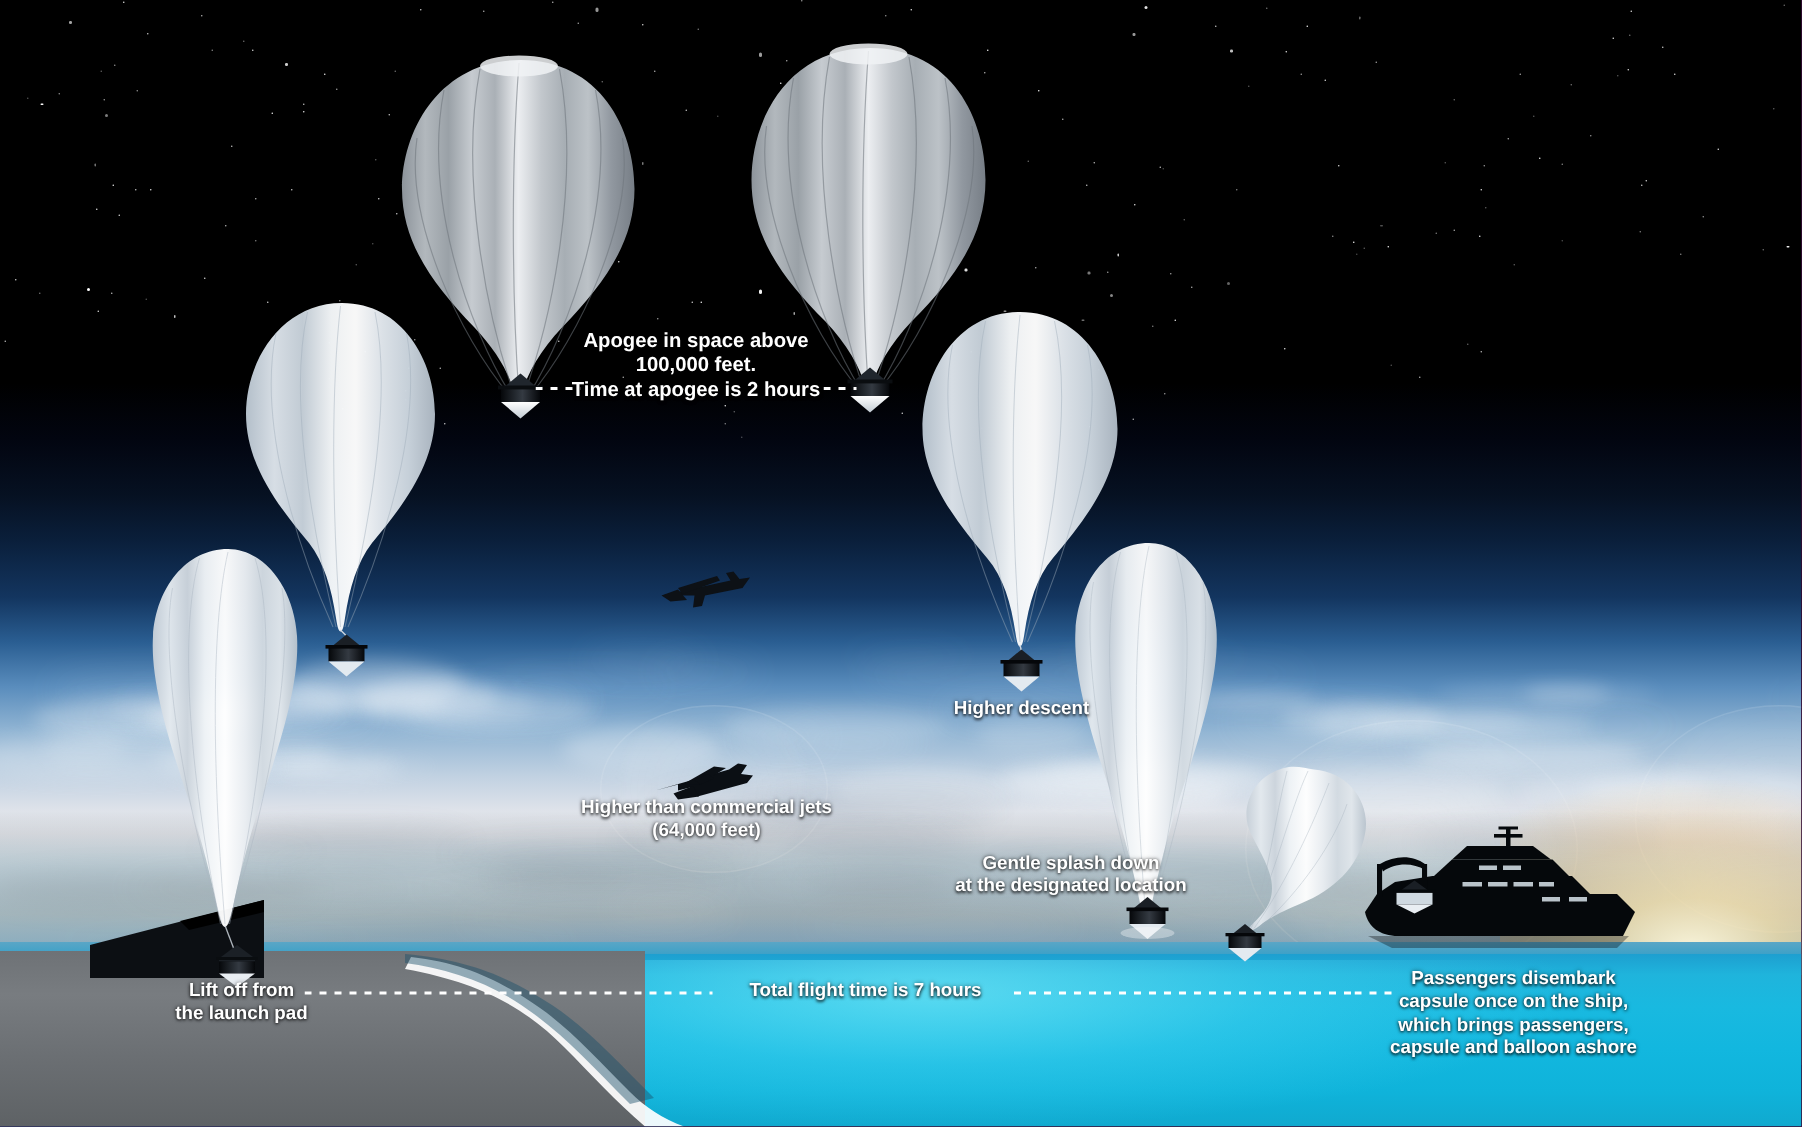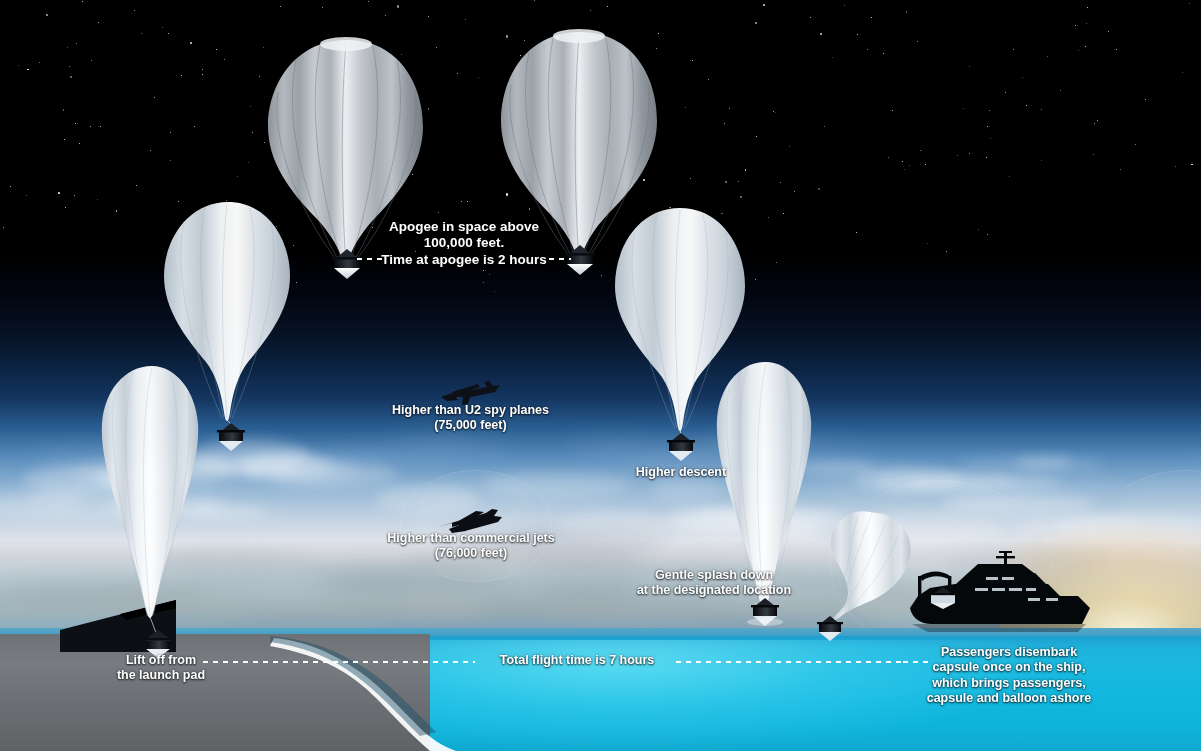--- a/index.html
+++ b/index.html
@@ -768,25 +768,23 @@
       <i></i>
     </div>
   <div class="dots" style="left:903px;top:661px;width:26px;">
       <i></i>
     </div>
 
   <div class="lbl c" style="left:380px;top:219px;width:168px;font-size:13.5px;">Apogee in space above
 100,000 feet.
 Time at apogee is 2 hours</div>
 
-  <div class="lbl c" style="left:383px;top:403px;width:175px;font-size:12.5px;">Higher than U2 spy planes
-(75,000 feet)</div>
 
   <div class="lbl c" style="left:380px;top:531px;width:182px;font-size:12.5px;">Higher than commercial jets
-(76,000 feet)</div>
+(64,000 feet)</div>
 
   <div class="lbl c" style="left:620px;top:465px;width:122px;font-size:12.5px;">Higher descent</div>
 
   <div class="lbl c" style="left:631px;top:568px;width:166px;font-size:12.5px;">Gentle splash down
 at the designated location</div>
 
   <div class="lbl c" style="left:99px;top:653px;width:124px;font-size:12.5px;">Lift off from
 the launch pad</div>
 
   <div class="lbl c" style="left:477px;top:653px;width:200px;font-size:12.5px;">Total flight time is 7 hours</div>

